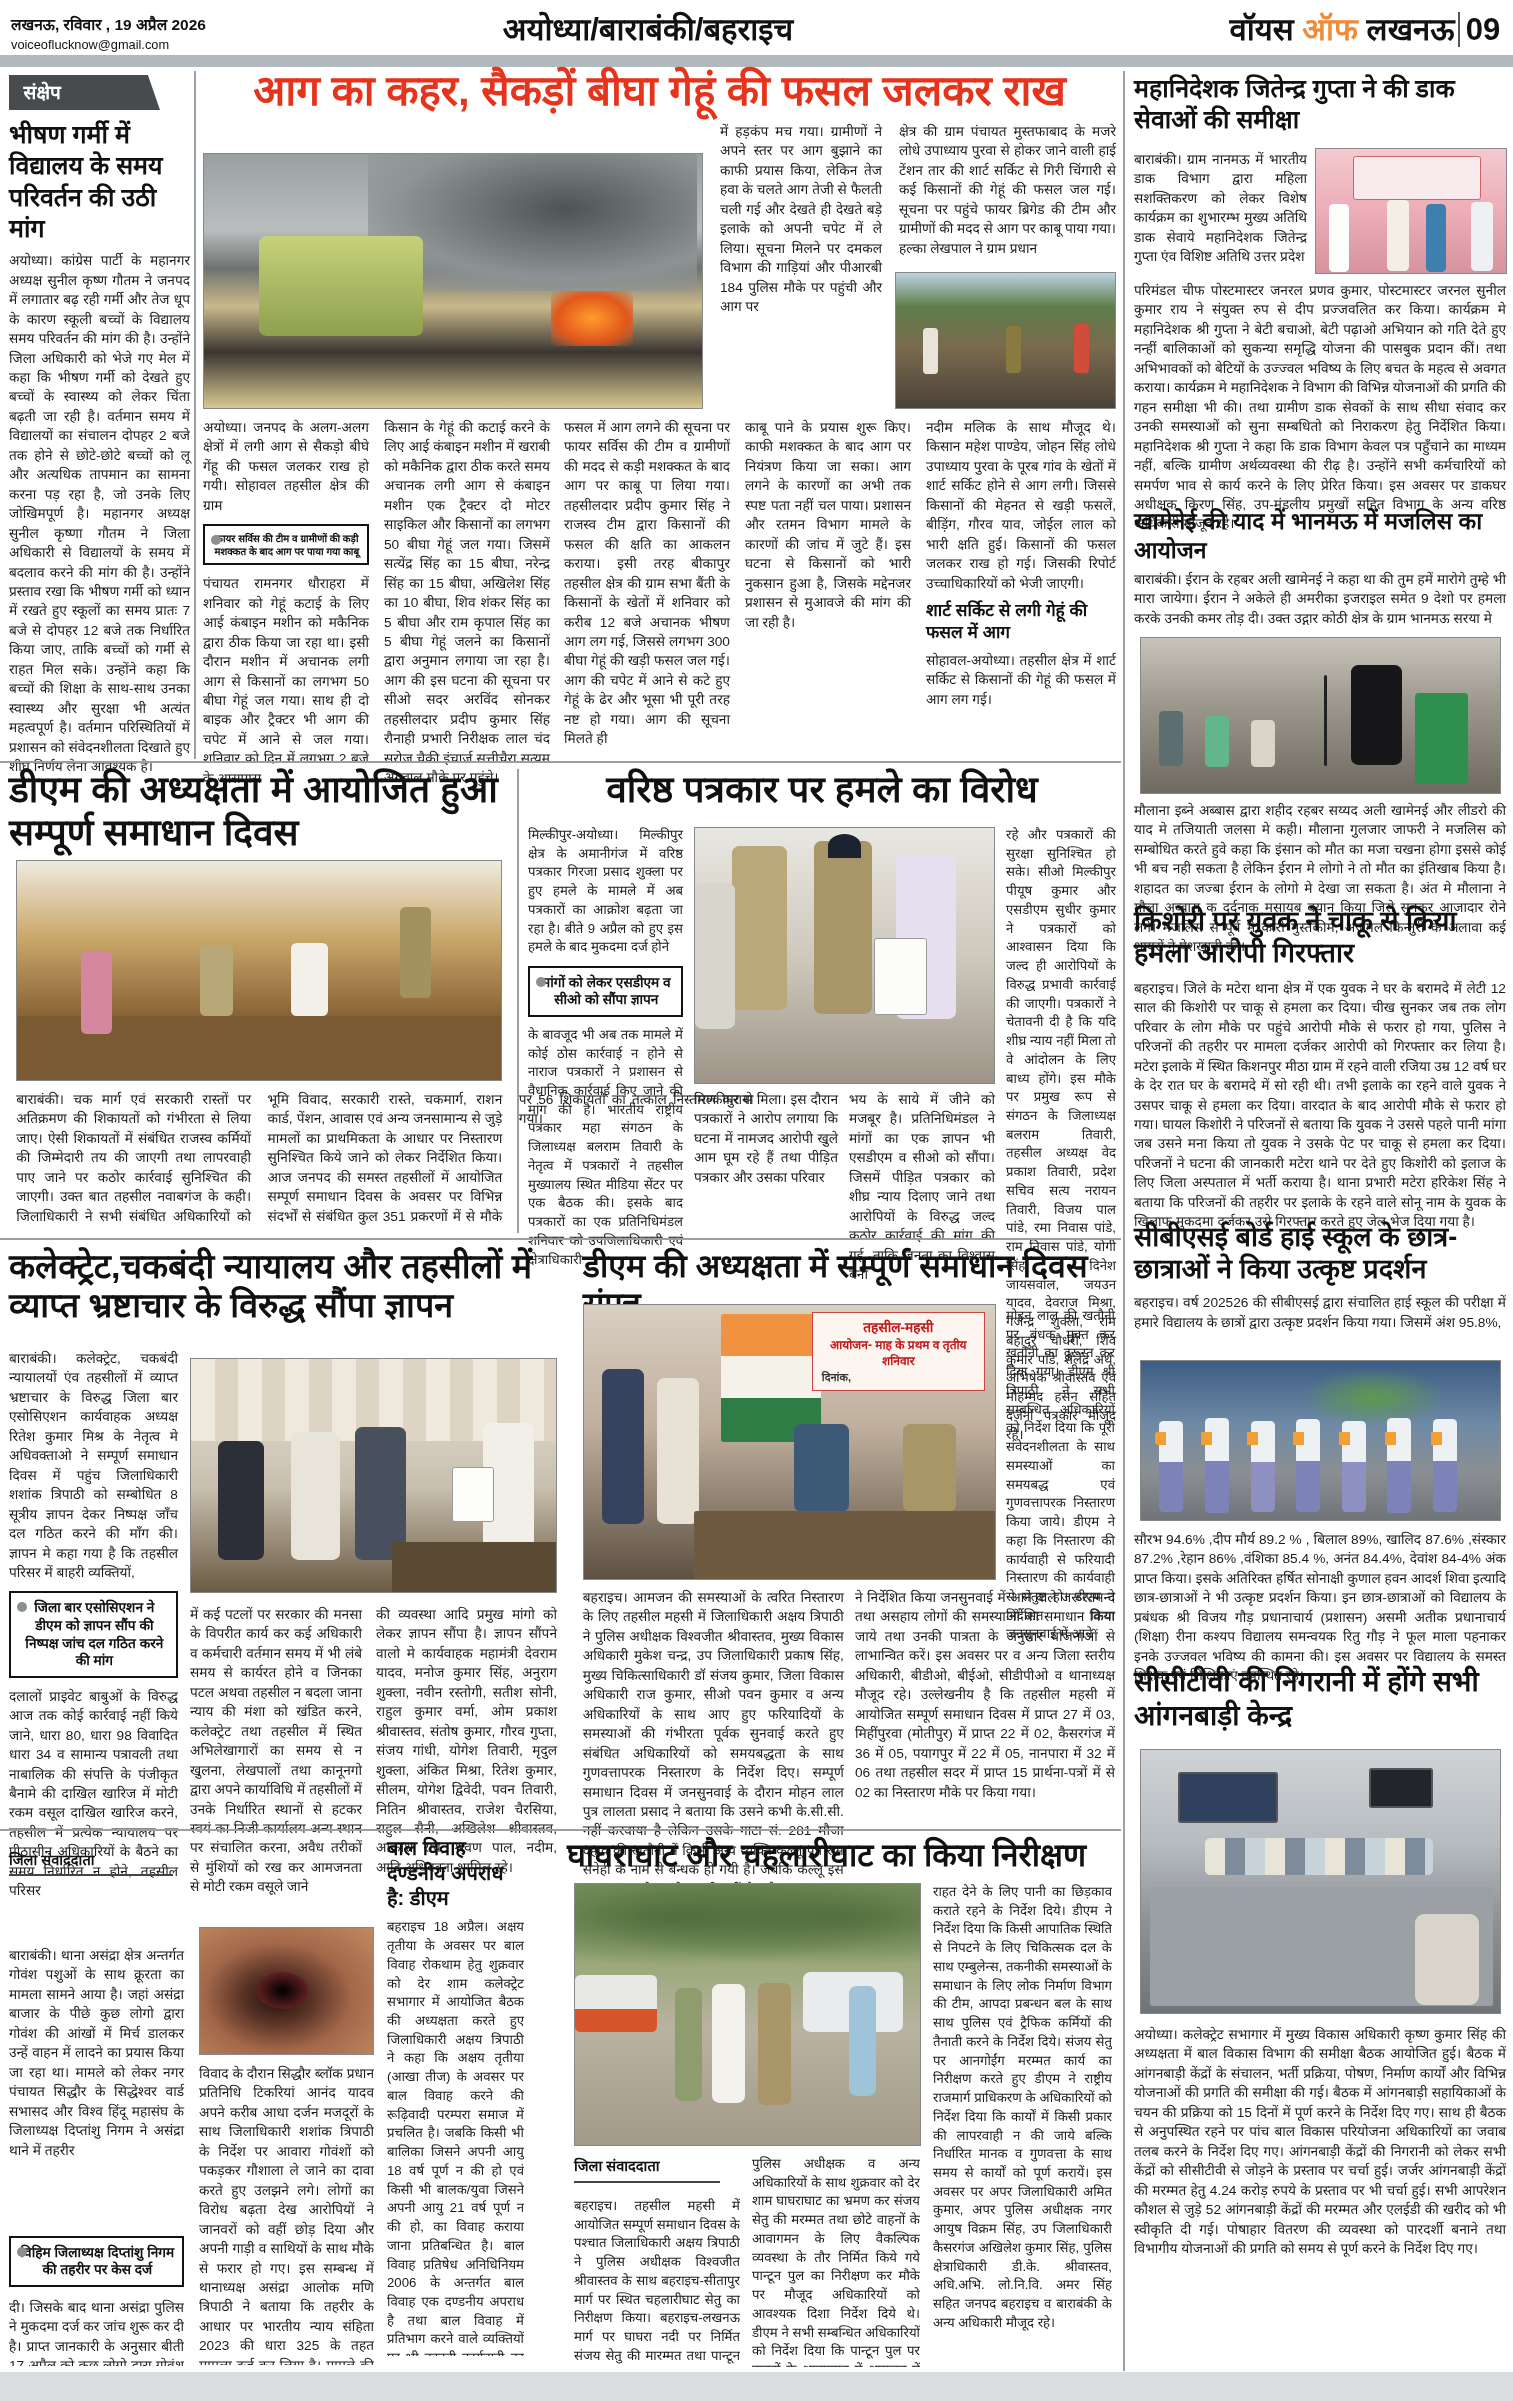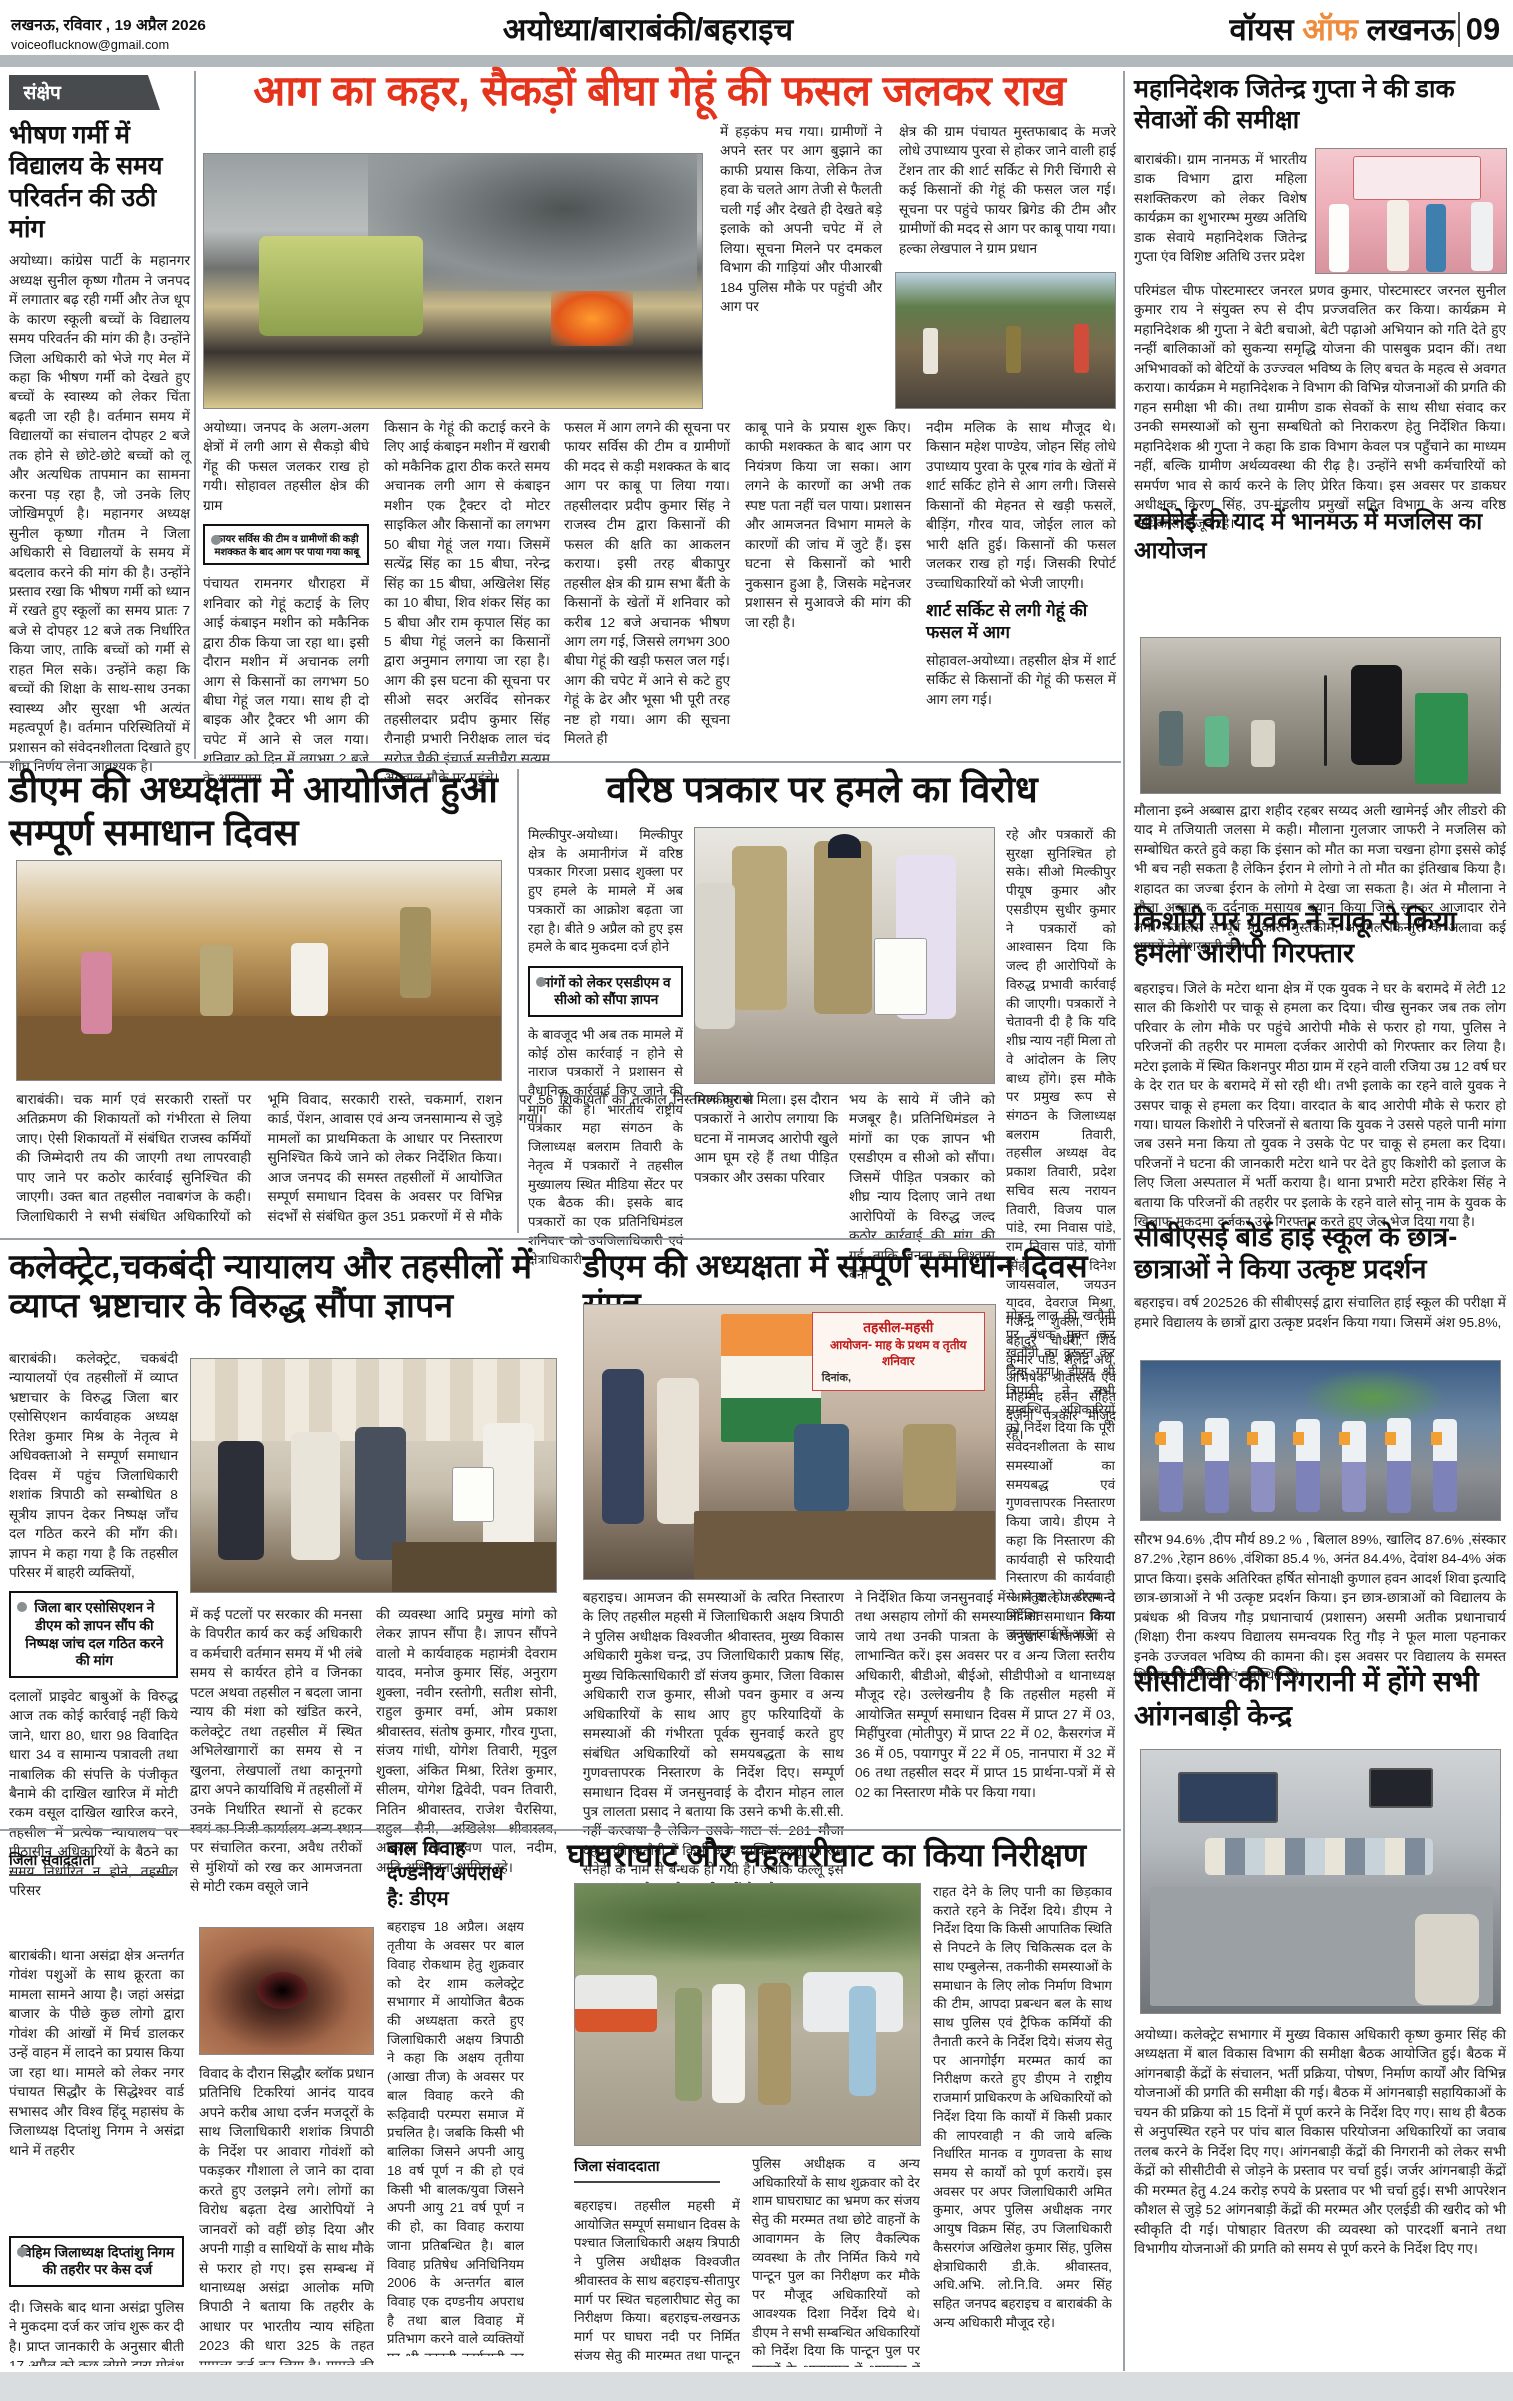--- a/index.html
+++ b/index.html
@@ -83,21 +83,21 @@
       <div class="fig" data-name="villager-figure-2" style="left:178px;top:51px;width:14.6px;height:49px;background:#cf4d3a;border-radius:3.7px;"></div>
     </div>
 
     <div data-name="fire-column-1" style="position:absolute;left:0;top:349px;width:166px;">
       <div class="body-txt" data-name="fire-col1a">अयोध्या। जनपद के अलग-अलग क्षेत्रों में लगी आग से सैकड़ो बीघे गेंहू की फसल जलकर राख हो गयी। सोहावल तहसील क्षेत्र की ग्राम</div>
       <div class="box-note" data-name="fire-box-note"><span class="dot" data-name="bullet-icon"></span><span>फायर सर्विस की टीम व ग्रामीणों की कड़ी मशक्कत के बाद आग पर पाया गया काबू</span></div>
       <div class="body-txt" data-name="fire-col1b">पंचायत रामनगर धौराहरा में शनिवार को गेहूं कटाई के लिए आई कंबाइन मशीन को मकैनिक द्वारा ठीक किया जा रहा था। इसी दौरान मशीन में अचानक लगी आग से किसानों का लगभग 50 बीघा गेहूं जल गया। साथ ही दो बाइक और ट्रैक्टर भी आग की चपेट में आने से जल गया। शनिवार को दिन में लगभग 2 बजे के आसपास</div>
     </div>
     <div class="body-txt" data-name="fire-col2" style="position:absolute;left:181px;top:349px;width:166px;">किसान के गेहूं की कटाई करने के लिए आई कंबाइन मशीन में खराबी को मकैनिक द्वारा ठीक करते समय अचानक लगी आग से कंबाइन मशीन एक ट्रैक्टर दो मोटर साइकिल और किसानों का लगभग 50 बीघा गेहूं जल गया। जिसमें सत्येंद्र सिंह का 15 बीघा, नरेन्द्र सिंह का 15 बीघा, अखिलेश सिंह का 10 बीघा, शिव शंकर सिंह का 5 बीघा और राम कृपाल सिंह का 5 बीघा गेहूं जलने का किसानों द्वारा अनुमान लगाया जा रहा है। आग की इस घटना की सूचना पर सीओ सदर अरविंद सोनकर तहसीलदार प्रदीप कुमार सिंह रौनाही प्रभारी निरीक्षक लाल चंद सरोज चैकी इंचार्ज सत्तीचैरा सत्यम अग्रवाल मौके पर पहुंचे।</div>
     <div class="body-txt" data-name="fire-col3" style="position:absolute;left:361px;top:349px;width:166px;">फसल में आग लगने की सूचना पर फायर सर्विस की टीम व ग्रामीणों की मदद से कड़ी मशक्कत के बाद आग पर काबू पा लिया गया। तहसीलदार प्रदीप कुमार सिंह ने राजस्व टीम द्वारा किसानों की फसल की क्षति का आकलन कराया। इसी तरह बीकापुर तहसील क्षेत्र की ग्राम सभा बैंती के किसानों के खेतों में शनिवार को करीब 12 बजे अचानक भीषण आग लग गई, जिससे लगभग 300 बीघा गेहूं की खड़ी फसल जल गई। आग की चपेट में आने से कटे हुए गेहूं के ढेर और भूसा भी पूरी तरह नष्ट हो गया। आग की सूचना मिलते ही</div>
-    <div class="body-txt" data-name="fire-col4" style="position:absolute;left:542px;top:349px;width:166px;">काबू पाने के प्रयास शुरू किए। काफी मशक्कत के बाद आग पर नियंत्रण किया जा सका। आग लगने के कारणों का अभी तक स्पष्ट पता नहीं चल पाया। प्रशासन और आमजनत विभाग मामले के कारणों की जांच में जुटे हैं। इस घटना से किसानों को भारी नुकसान हुआ है, जिसके मद्देनजर प्रशासन से मुआवजे की मांग की जा रही है।</div>
+    <div class="body-txt" data-name="fire-col4" style="position:absolute;left:542px;top:349px;width:166px;">काबू पाने के प्रयास शुरू किए। काफी मशक्कत के बाद आग पर नियंत्रण किया जा सका। आग लगने के कारणों का अभी तक स्पष्ट पता नहीं चल पाया। प्रशासन और रतमन विभाग मामले के कारणों की जांच में जुटे हैं। इस घटना से किसानों को भारी नुकसान हुआ है, जिसके मद्देनजर प्रशासन से मुआवजे की मांग की जा रही है।</div>
     <div data-name="fire-column-5" style="position:absolute;left:723px;top:349px;width:190px;">
       <div class="body-txt" data-name="fire-col5a">नदीम मलिक के साथ मौजूद थे। किसान महेश पाण्डेय, जोहन सिंह लोधे उपाध्याय पुरवा के पूरब गांव के खेतों में शार्ट सर्किट होने से आग लगी। जिससे किसानों की मेहनत से खड़ी फसलें, बीड़िंग, गौरव याव, जोईल लाल को भारी क्षति हुई। किसानों की फसल जलकर राख हो गई। जिसकी रिपोर्ट उच्चाधिकारियों को भेजी जाएगी।</div>
       <div class="subhead" data-name="fire-subhead">शार्ट सर्किट से लगी गेहूं की फसल में आग</div>
       <div class="body-txt" data-name="fire-col5b">सोहावल-अयोध्या। तहसील क्षेत्र में शार्ट सर्किट से किसानों की गेहूं की फसल में आग लग गई।</div>
     </div>
   </div>
   <div class="vline" data-name="divider" style="left:1123px;top:71px;height:2300px;"></div>
 
   <div class="art" data-name="article-postal" style="left:1134px;top:73px;width:372px;height:429px;">
     <div class="h-md" data-name="postal-headline">महानिदेशक जितेन्द्र गुप्ता ने की डाक सेवाओं की समीक्षा</div>
@@ -107,20 +107,21 @@
       <div class="fig" data-name="official-figure-2" style="left:71px;top:51px;width:22px;height:71px;background:#f3efe7;border-radius:4.6px;"></div>
       <div class="fig" data-name="mother-child-figure" style="left:110px;top:55px;width:20px;height:68px;background:#3f7fae;border-radius:4.6px;"></div>
       <div class="fig" data-name="official-figure-3" style="left:155px;top:53px;width:22px;height:69px;background:#eef0f2;border-radius:4.6px;"></div>
     </div>
     <div class="body-txt" data-name="postal-body1" style="position:absolute;left:0;top:77px;width:173px;">बाराबंकी। ग्राम नानमऊ में भारतीय डाक विभाग द्वारा महिला सशक्तिकरण को लेकर विशेष कार्यक्रम का शुभारम्भ मुख्य अतिथि डाक सेवाये महानिदेशक जितेन्द्र गुप्ता एंव विशिष्ट अतिथि उत्तर प्रदेश</div>
     <div class="body-txt" data-name="postal-body2" style="position:absolute;left:0;top:208px;width:372px;">परिमंडल चीफ पोस्टमास्टर जनरल प्रणव कुमार, पोस्टमास्टर जरनल सुनील कुमार राय ने संयुक्त रुप से दीप प्रज्जवलित कर किया। कार्यक्रम मे महानिदेशक श्री गुप्ता ने बेटी बचाओ, बेटी पढ़ाओ अभियान को गति देते हुए नन्हीं बालिकाओं को सुकन्या समृद्धि योजना की पासबुक प्रदान कीं। तथा अभिभावकों को बेटियों के उज्ज्वल भविष्य के लिए बचत के महत्व से अवगत कराया। कार्यक्रम मे महानिदेशक ने विभाग की विभिन्न योजनाओं की प्रगति की गहन समीक्षा भी की। तथा ग्रामीण डाक सेवकों के साथ सीधा संवाद कर उनकी समस्याओं को सुना सम्बधितो को निराकरण हेतु निर्देशित किया। महानिदेशक श्री गुप्ता ने कहा कि डाक विभाग केवल पत्र पहुँचाने का माध्यम नहीं, बल्कि ग्रामीण अर्थव्यवस्था की रीढ़ है। उन्होंने सभी कर्मचारियों को समर्पण भाव से कार्य करने के लिए प्रेरित किया। इस अवसर पर डाकघर अधीक्षक किरण सिंह, उप-मंडलीय प्रमुखों सहित विभाग के अन्य वरिष्ठ अधिकारी मौजूद रहे।</div>
   </div>
 
   <div class="art" data-name="article-majlis" style="left:1134px;top:507px;width:372px;height:394px;">
     <div class="h-sm" data-name="majlis-headline">खामेनेई की याद में भानमऊ में मजलिस का आयोजन</div>
+    <div class="body-txt" data-name="majlis-body1" style="margin-top:5.5px;">बाराबंकी। ईरान के रहबर अली खामेनई ने कहा था की तुम हमें मारोगे तुम्हे भी मारा जायेगा। ईरान ने अकेले ही अमरीका इजराइल समेत 9 देशो पर हमला करके उनकी कमर तोड़ दी। उक्त उद्गार कोठी क्षेत्र के ग्राम भानमऊ सरया मे</div>
     <div class="photo" data-name="majlis-photo" style="left:5.5px;top:130px;width:361px;height:157px;background:linear-gradient(180deg,#c8c4bb 0%,#9f9a90 40%,#6f6a5f 100%);">
       <div class="fig" data-name="cleric-figure" style="left:210px;top:27px;width:51px;height:100px;background:#17171a;border-radius:7.3px;"></div>
       <div class="fig" data-name="green-chair" style="left:274px;top:55px;width:53px;height:91px;background:#2f8f4e;border-radius:3.7px;"></div>
       <div class="fig" data-name="audience-figure" style="left:18px;top:73px;width:24px;height:55px;background:#5d6e70;border-radius:4.6px;"></div>
       <div class="fig" data-name="audience-figure-2" style="left:64px;top:78px;width:24px;height:51px;background:#63b58a;border-radius:4.6px;"></div>
       <div class="fig" data-name="audience-figure-3" style="left:110px;top:82px;width:24px;height:47px;background:#d8d4c8;border-radius:4.6px;"></div>
       <div class="fig" data-name="microphone-stand" style="left:183px;top:37px;width:3.7px;height:91px;background:#222;"></div>
     </div>
     <div class="body-txt" data-name="majlis-body2" style="position:absolute;left:0;top:294px;width:372px;">मौलाना इब्ने अब्बास द्वारा शहीद रहबर सय्यद अली खामेनई और लीडरो की याद मे तजियाती जलसा मे कही। मौलाना गुलजार जाफरी ने मजलिस को सम्बोधित करते हुवे कहा कि इंसान को मौत का मजा चखना होगा इससे कोई भी बच नही सकता है लेकिन ईरान मे लोगो ने तो मौत का इंतिखाब किया है। शहादत का जज्बा ईरान के लोगो मे देखा जा सकता है। अंत मे मौलाना ने मौला अब्बास क दर्दनाक मसायब बयान किया जिसे सुनकर आजादार रोने लगे। मजलिस से पूर्व मे कारी मुस्तकीम, अजमल किन्तुरी के अलावा कई शायरों ने पेशखानी की।</div>
   </div>

